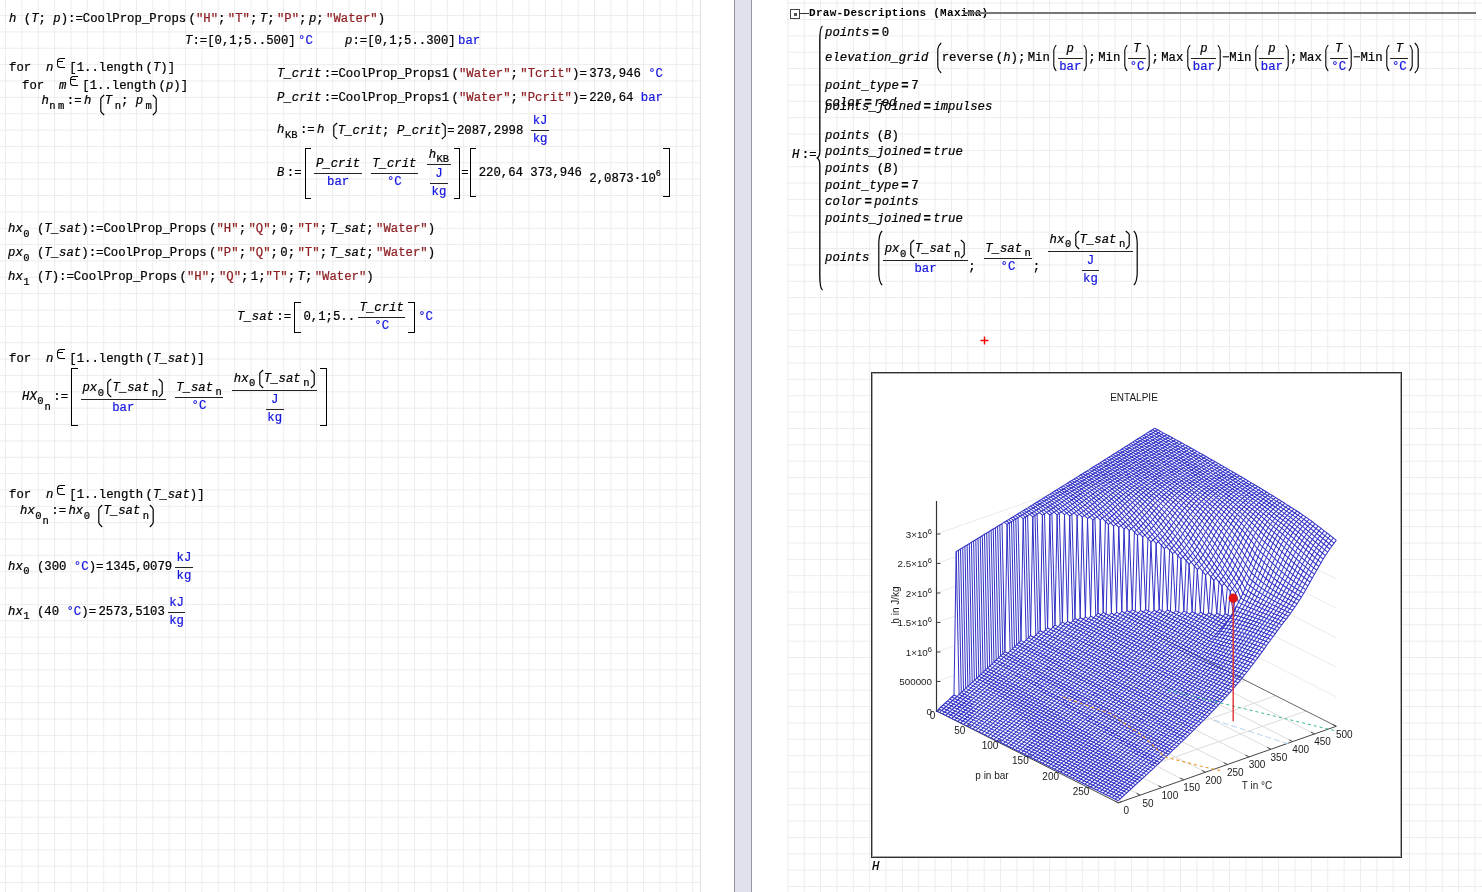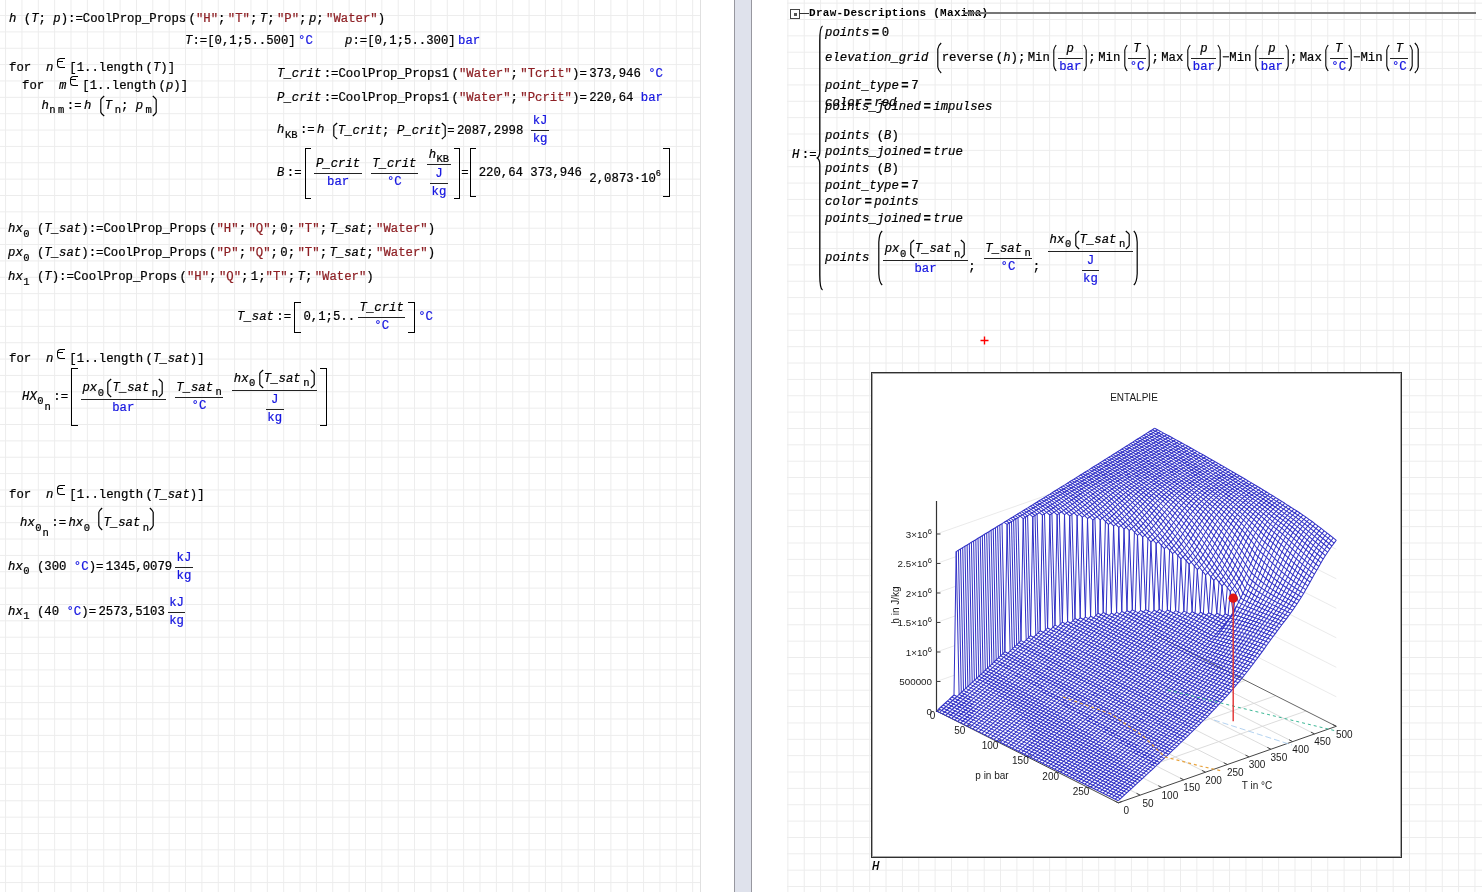--- a/index.html
+++ b/index.html
@@ -43,21 +43,21 @@
 .hline{position:absolute;left:174px;top:3px;width:512px;border-top:2px solid #777}
 </style></head><body>
 <div class="grid" id="g1"></div>
 <div class="grid" id="g2"></div>
 <div id="band"></div>
 <div class="f" style="left:9px;top:12px"><i>h</i> (<i>T</i>; <i>p</i>):=CoolProp_Props<span class="q"></span>(<span class="r">"H"</span>;<span class="q"></span><span class="r">"T"</span>;<span class="q"></span><i>T</i>;<span class="q"></span><span class="r">"P"</span>;<span class="q"></span><i>p</i>;<span class="q"></span><span class="r">"Water"</span>)</div>
 <div class="f" style="left:185px;top:34px"><i>T</i>:=[0,1;5..500]<span class="q"></span><span class="b">°C</span></div>
 <div class="f" style="left:345px;top:34px"><i>p</i>:=[0,1;5..300]<span class="q"></span><span class="b">bar</span></div>
 <div class="f" style="left:9px;top:60px">for  <i>n</i><span class="in"><span></span></span>[1..length<span class="q"></span>(<i>T</i>)]</div>
 <div class="f" style="left:22px;top:78px">for  <i>m</i><span class="in"><span></span></span>[1..length<span class="q"></span>(<i>p</i>)]</div>
-<div class="f" style="left:34px;top:94px;display:flex;align-items:center;height:24px"><span class="t"> <i>h</i><span class="s0">n</span><span class="s">m</span><span class="q"></span>:=<span class="q"></span><i>h</i> </span><svg class="pv" width="6" height="22">
+<div class="f" style="left:34px;top:94px;display:flex;height:24px"><span class="t"> <i>h</i><span class="s0">n</span><span class="s">m</span><span class="q"></span>:=<span class="q"></span><i>h</i> </span><svg class="pv" width="6" height="22">
       <path d="M5.2 1Q2.2 3.5 1.8 4.8L1.8 17.2Q2.2 18.5 5.2 21.0" fill="none" stroke="#000" stroke-width="1.2"></path>
     </svg><span class="t"><i>T</i><span class="s">n</span>; <i>p</i><span class="s">m</span></span><svg class="pv" width="6" height="22">
       <path d="M0.8 1Q3.8 3.5 4.2 4.8L4.2 17.2Q3.8 18.5 0.8 21.0" fill="none" stroke="#000" stroke-width="1.2"></path>
     </svg></div>
 <div class="f" style="left:277px;top:67px"><i>T_crit</i><span class="q"></span>:=CoolProp_Props1<span class="q"></span>(<span class="r">"Water"</span>;<span class="q"></span><span class="r">"Tcrit"</span>)=<span class="q"></span>373,946 <span class="b">°C</span></div>
 <div class="f" style="left:277px;top:91px"><i>P_crit</i><span class="q"></span>:=CoolProp_Props1<span class="q"></span>(<span class="r">"Water"</span>;<span class="q"></span><span class="r">"Pcrit"</span>)=<span class="q"></span>220,64 <span class="b">bar</span></div>
 <div class="f" style="left:277px;top:118px;display:flex;align-items:center;height:25px"><span class="t"><i>h</i><span class="s0">KB</span><span class="q"></span>:=<span class="q"></span><i>h</i> </span><svg class="pv" width="6" height="18">
       <path d="M5.2 1Q2.2 3.5 1.8 4.0L1.8 14.0Q2.2 14.5 5.2 17.0" fill="none" stroke="#000" stroke-width="1.2"></path>
     </svg><span class="t"><i>T_crit</i>; <i>P_crit</i><svg class="pv" width="6" height="18">
         <path d="M0.8 1Q3.8 3.5 4.2 4.0L4.2 14.0Q3.8 14.5 0.8 17.0" fill="none" stroke="#000" stroke-width="1.2"></path>
@@ -71,21 +71,21 @@
 <div class="f" style="left:22px;top:368px;display:flex;align-items:center;height:58px"><span class="t"><i>HX</i><span class="s0">0</span><span class="ss">n</span><span class="q"></span>:=<span class="q"></span></span><span class="sb"></span><span class="fr"><span class="nu"><i>px</i><span class="s0">0</span><span class="q"></span><svg class="pv" width="6" height="20">
           <path d="M5.2 1Q2.2 3.5 1.8 4.4L1.8 15.6Q2.2 16.5 5.2 19.0" fill="none" stroke="#000" stroke-width="1.2"></path>
         </svg><i>T_sat</i><span class="s">n</span><svg class="pv" width="6" height="20">
           <path d="M0.8 1Q3.8 3.5 4.2 4.4L4.2 15.6Q3.8 16.5 0.8 19.0" fill="none" stroke="#000" stroke-width="1.2"></path>
         </svg></span><span class="de"><span class="b">bar</span></span></span><span class="gap"></span><span class="fr"><span class="nu"><i>T_sat</i><span class="s">n</span></span><span class="de"><span class="b">°C</span></span></span><span class="gap"></span><span class="fr"><span class="nu"><i>hx</i><span class="s0">0</span><span class="q"></span><svg class="pv" width="6" height="20">
           <path d="M5.2 1Q2.2 3.5 1.8 4.4L1.8 15.6Q2.2 16.5 5.2 19.0" fill="none" stroke="#000" stroke-width="1.2"></path>
         </svg><i>T_sat</i><span class="s">n</span><svg class="pv" width="6" height="20">
           <path d="M0.8 1Q3.8 3.5 4.2 4.4L4.2 15.6Q3.8 16.5 0.8 19.0" fill="none" stroke="#000" stroke-width="1.2"></path>
         </svg></span><span class="de2"><span class="fr"><span class="nu"><span class="b">J</span></span><span class="de"><span class="b">kg</span></span></span></span></span><span class="sbr"></span></div>
 <div class="f" style="left:9px;top:487px">for  <i>n</i><span class="in"><span></span></span>[1..length<span class="q"></span>(<i>T_sat</i>)]</div>
-<div class="f" style="left:20px;top:504px;display:flex;align-items:flex-end;height:27px"><span class="t"><i>hx</i><span class="s0">0</span><span class="ss">n</span><span class="q"></span>:=<span class="q"></span><i>hx</i><span class="s0">0</span> </span><svg class="pv" width="6" height="24">
+<div class="f" style="left:20px;top:504px;display:flex;align-items:flex-start;height:27px"><span class="t"><i>hx</i><span class="s0">0</span><span class="ss">n</span><span class="q"></span>:=<span class="q"></span><i>hx</i><span class="s0">0</span> </span><svg class="pv" width="6" height="24">
       <path d="M5.2 1Q2.2 3.5 1.8 5.3L1.8 18.7Q2.2 20.5 5.2 23.0" fill="none" stroke="#000" stroke-width="1.2"></path>
     </svg><span class="t"><i>T_sat</i><span class="s">n</span></span><svg class="pv" width="6" height="24">
       <path d="M0.8 1Q3.8 3.5 4.2 5.3L4.2 18.7Q3.8 20.5 0.8 23.0" fill="none" stroke="#000" stroke-width="1.2"></path>
     </svg></div>
 <div class="f" style="left:8px;top:553px;display:flex;align-items:center;height:28px"><span class="t"><i>hx</i><span class="s0">0</span> (300 <span class="b">°C</span>)=<span class="q"></span>1345,0079<span class="q"></span></span><span class="fr"><span class="nu"><span class="b">kJ</span></span><span class="de"><span class="b">kg</span></span></span></div>
 <div class="f" style="left:8px;top:598px;display:flex;align-items:center;height:28px"><span class="t"><i>hx</i><span class="s0">1</span> (40 <span class="b">°C</span>)=<span class="q"></span>2573,5103<span class="q"></span></span><span class="fr"><span class="nu"><span class="b">kJ</span></span><span class="de"><span class="b">kg</span></span></span></div>
 <div class="hdr">
     <span class="hbox"></span>
     <span class="hdash"></span>
     <span class="htxt">Draw-Descriptions (Maxima)</span>

